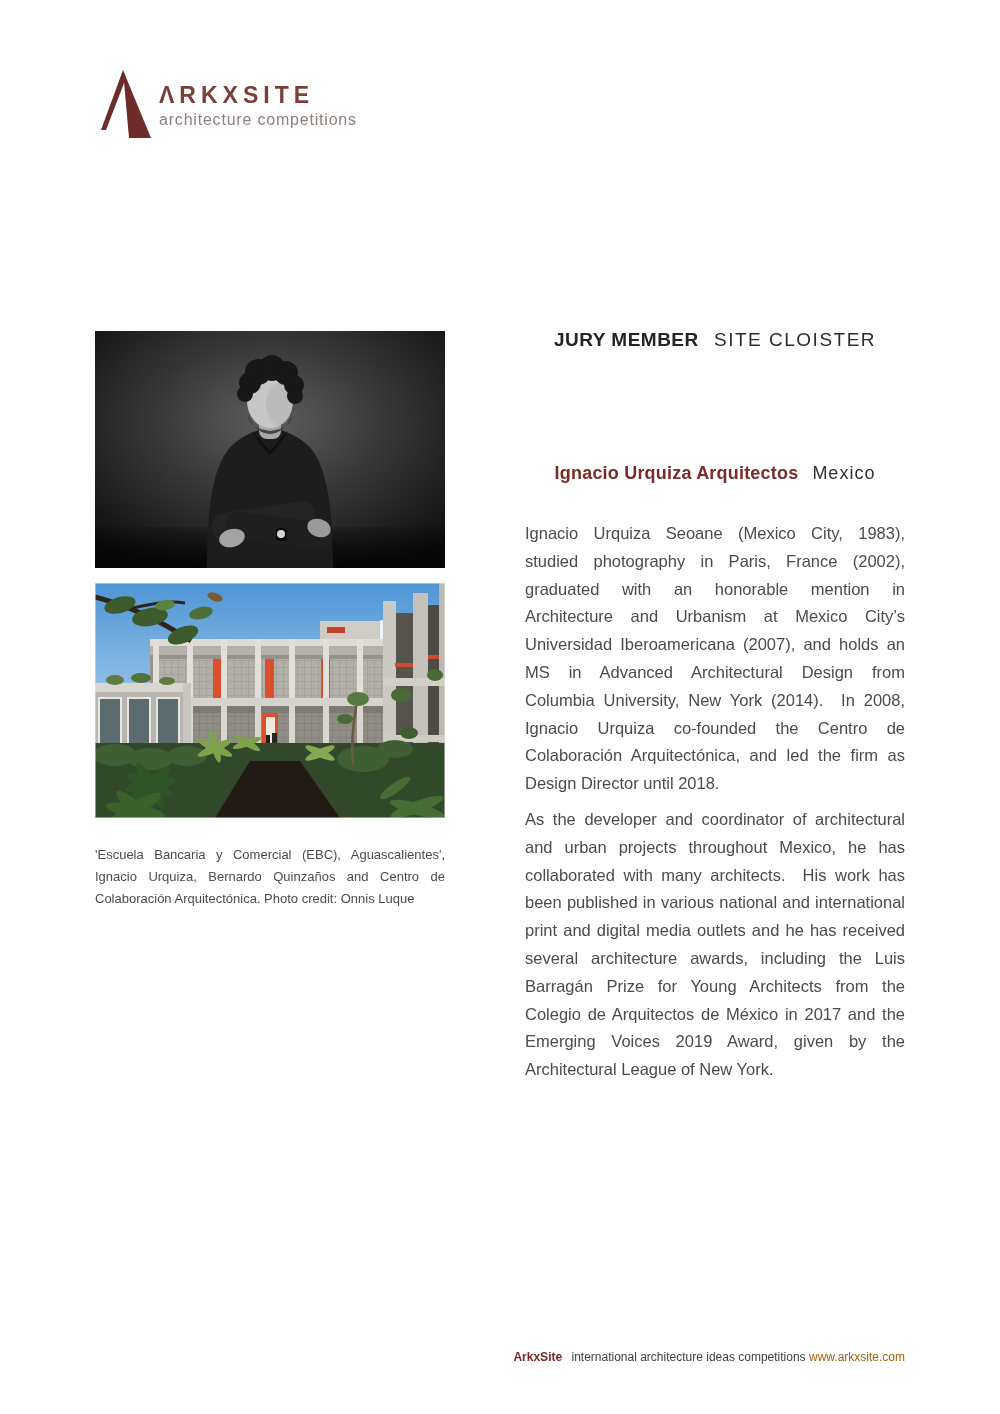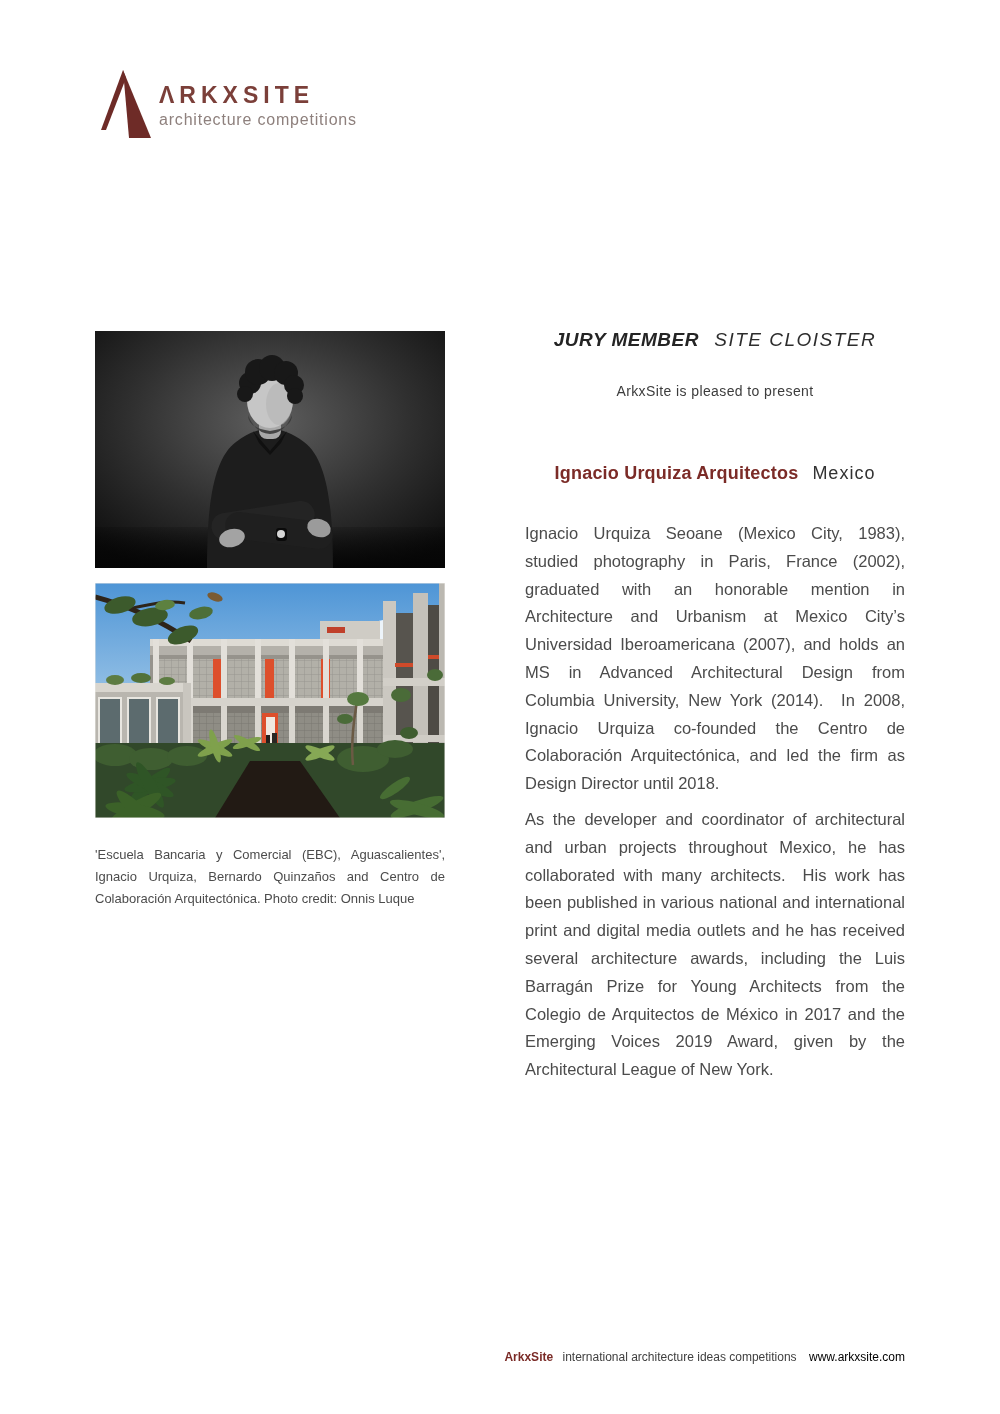--- a/index.html
+++ b/index.html
@@ -26,21 +26,21 @@
   
   .portrait-figure { position: absolute; left: 95px; top: 331px; width: 350px; height: 237px; }
   .project-figure  { position: absolute; left: 95px; top: 583px; width: 350px; height: 235px; }
   .photo-caption {
     position: absolute; left: 95px; top: 831px; width: 350px;
     font-size: 13px; line-height: 22px; color: #4c4c4c;
     text-align: justify;
   }
   .jury-heading {
     position: absolute; left: 525px; top: 329px; width: 380px;
-    text-align: center; font-size: 19px; color: #242424; white-space: nowrap; font-style: italic;
+    text-align: center; font-size: 19px; color: #242424; white-space: nowrap;
   }
   .jury-heading .bold { font-weight: 700; letter-spacing: 0.5px; }
   .jury-heading .light { font-weight: 400; letter-spacing: 1.5px; margin-left: 10px; color: #2d2d2d; }
   .intro-line {
     position: absolute; left: 525px; top: 383px; width: 380px;
     text-align: center; font-size: 14px; letter-spacing: 0.4px; color: #3c3c3c;
   }
   .member-line {
     position: absolute; left: 525px; top: 463px; width: 380px;
     text-align: center; font-size: 18px; white-space: nowrap;
@@ -53,21 +53,21 @@
     text-align: justify;
   }
   .bio p { margin: 0 0 8px 0; }
   
   .footer {
     position: absolute; top: 1350px; right: 95px;
     font-size: 12px; color: #3a3a3a; white-space: nowrap;
   }
   .footer .fbrand { font-weight: 700; color: #7a2a26; }
   .footer .fdesc { margin-left: 6px; color: #404040; }
-  .footer .furl { margin-left: 9px; color: #000000; text-decoration: none; cursor: pointer; }
+  .footer .furl { margin-left: 0; color: #a16207; text-decoration: none; cursor: pointer; }
 </style>
 </head>
 <body>
 
 <div class="page">
 
   <div class="logo-block">
     <svg class="logo-icon" viewBox="0 0 52 70" aria-hidden="true">
       <path d="M24,0 L52,68 L30,68 Z" fill="#6e2b27"></path>
       <path d="M24,0 L27,8 L7,60 L2,60 Z" fill="#6e2b27"></path>
@@ -258,21 +258,20 @@
     <rect x="0" y="0" width="350" height="235" fill="none" stroke="#e9e7e3" stroke-width="1"></rect>
   </svg>
 
   <p class="photo-caption">'Escuela Bancaria y Comercial (EBC), Aguascalientes', Ignacio Urquiza, Bernardo Quinzaños and Centro de Colaboración Arquitectónica. Photo credit: Onnis Luque</p>
 
   <div class="jury-heading">
     <span class="bold">JURY MEMBER</span>
     <span class="light">SITE CLOISTER</span>
   </div>
 
-  <div class="intro-line">ArkxSite is pleased to present</div>
 
   <div class="member-line">
     <span class="studio">Ignacio Urquiza Arquitectos</span>
     <span class="country">Mexico</span>
   </div>
 
   <div class="bio">
     <p>Ignacio Urquiza Seoane (Mexico City, 1983), studied photography in Paris, France (2002), graduated with an honorable mention in Architecture and Urbanism at Mexico City’s Universidad Iberoamericana (2007), and holds an MS in Advanced Architectural Design from Columbia University, New York (2014).&nbsp; In 2008, Ignacio Urquiza co-founded the Centro de Colaboración Arquitectónica, and led the firm as Design Director until 2018.</p>
     <p>As the developer and coordinator of architectural and urban projects throughout Mexico, he has collaborated with many architects.&nbsp; His work has been published in various national and international print and digital media outlets and he has received several architecture awards, including the Luis Barragán Prize for Young Architects from the Colegio de Arquitectos de México in 2017 and the Emerging Voices 2019 Award, given by the Architectural League of New York.</p>
   </div>

